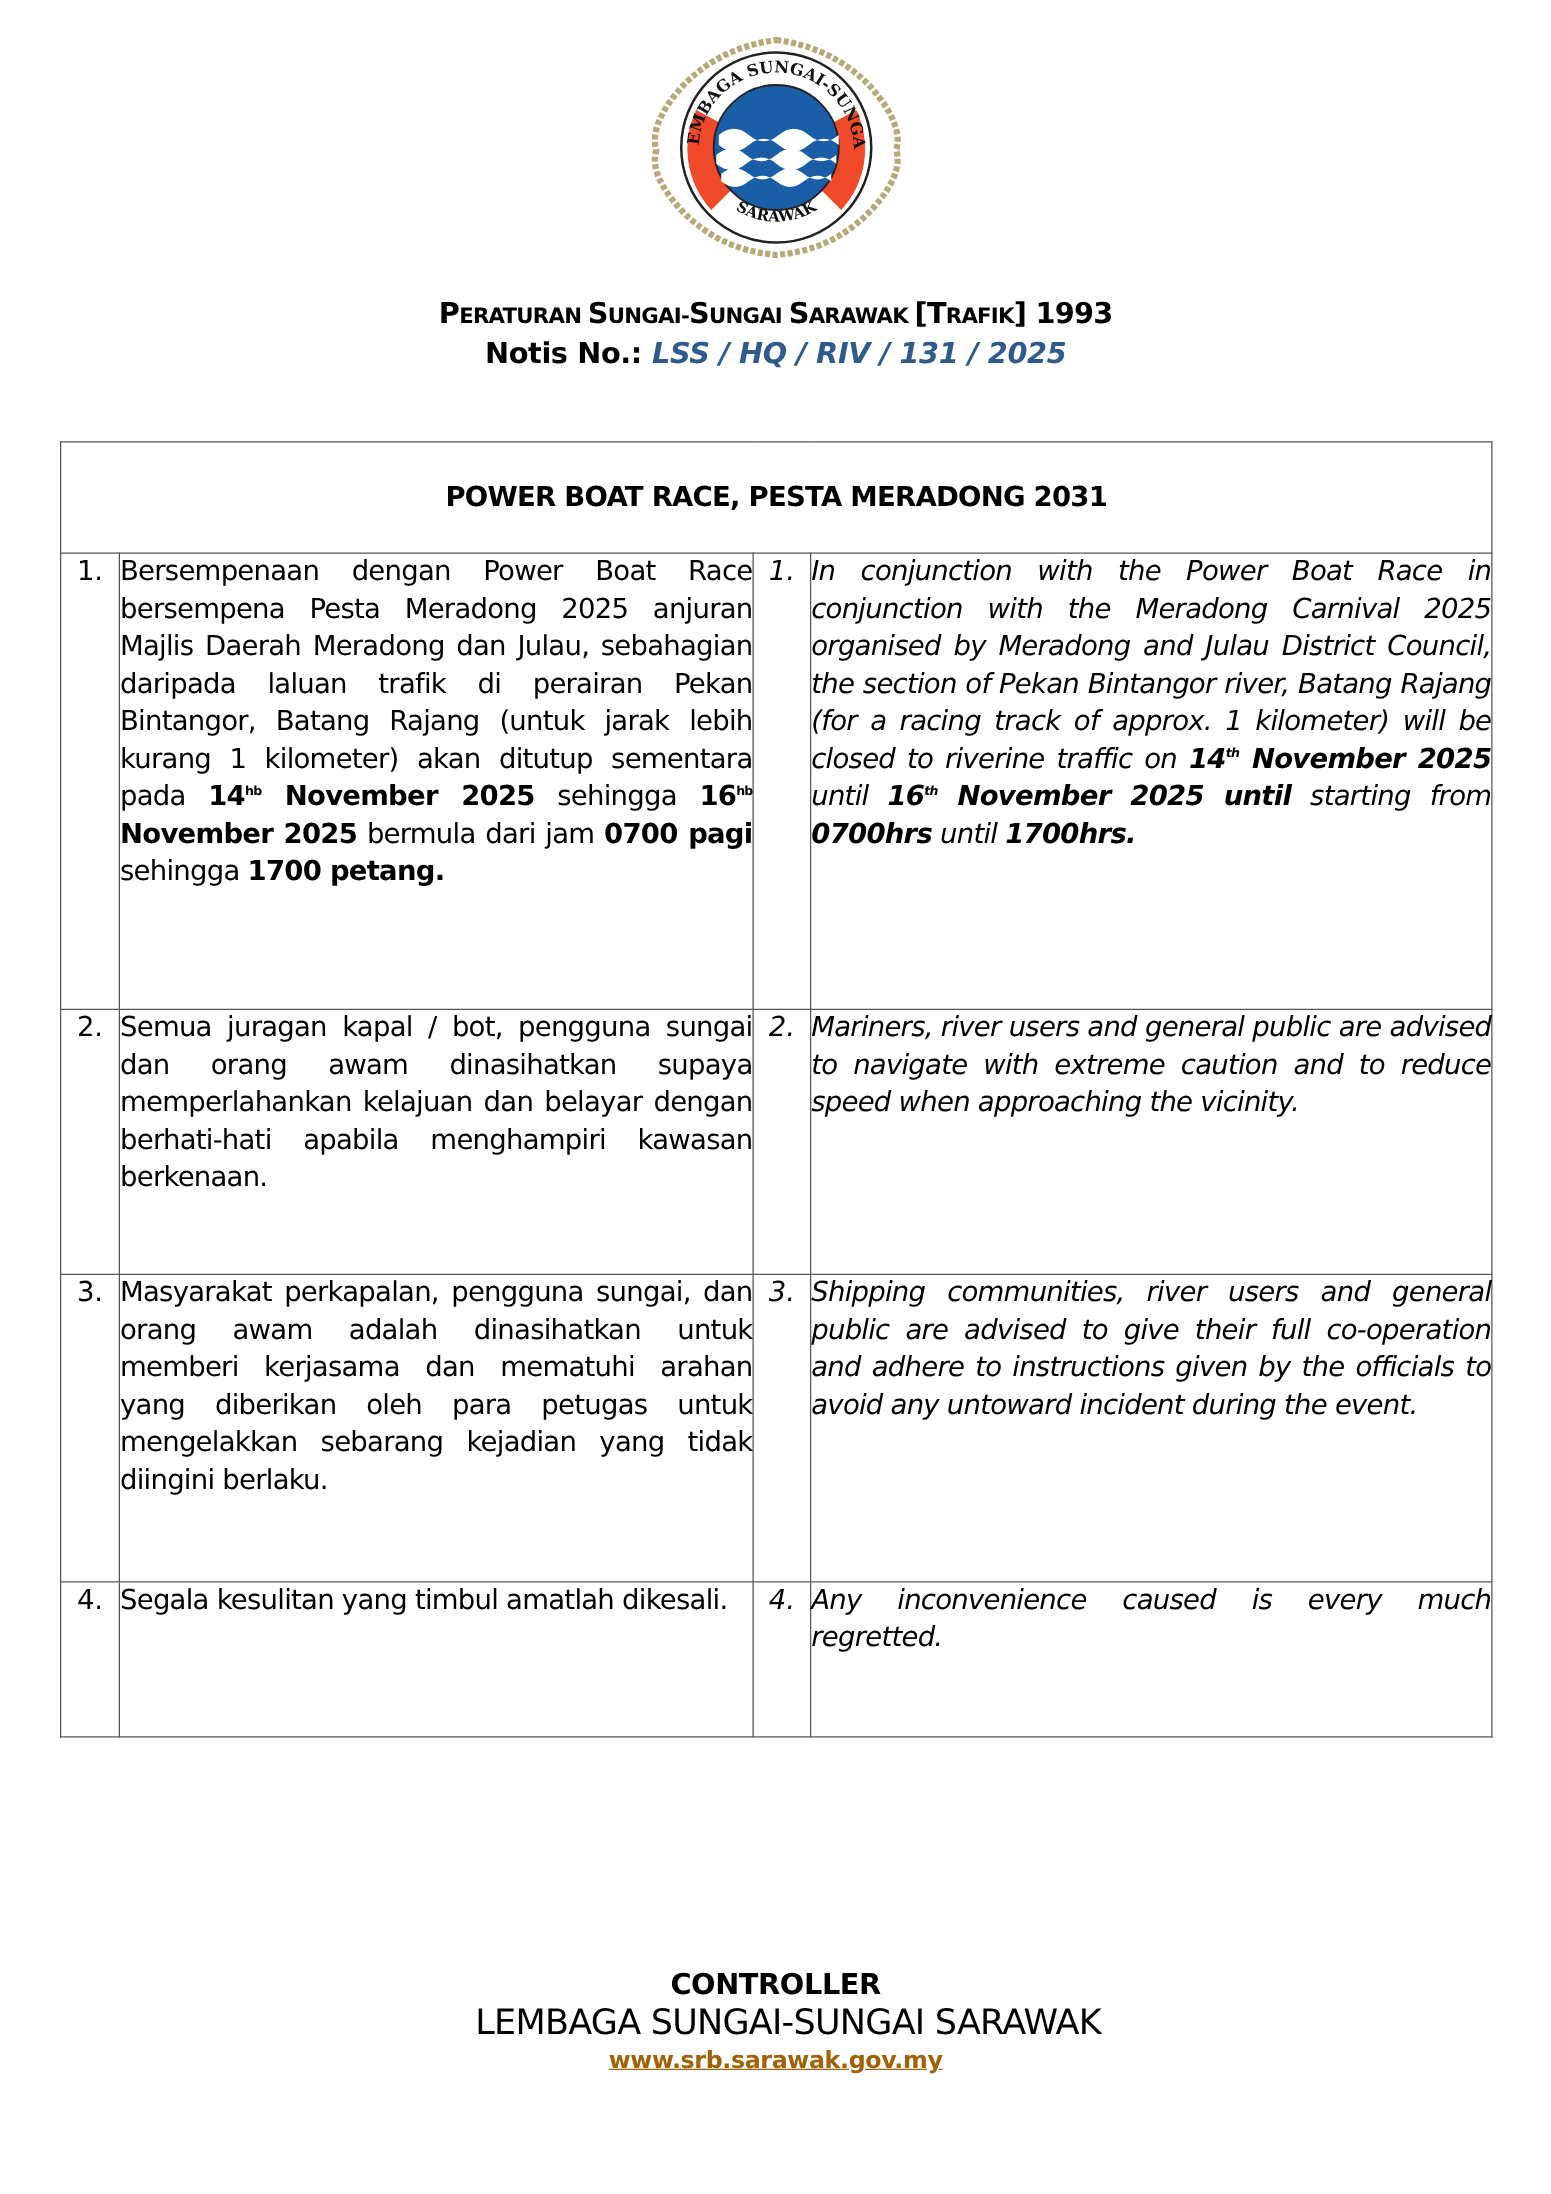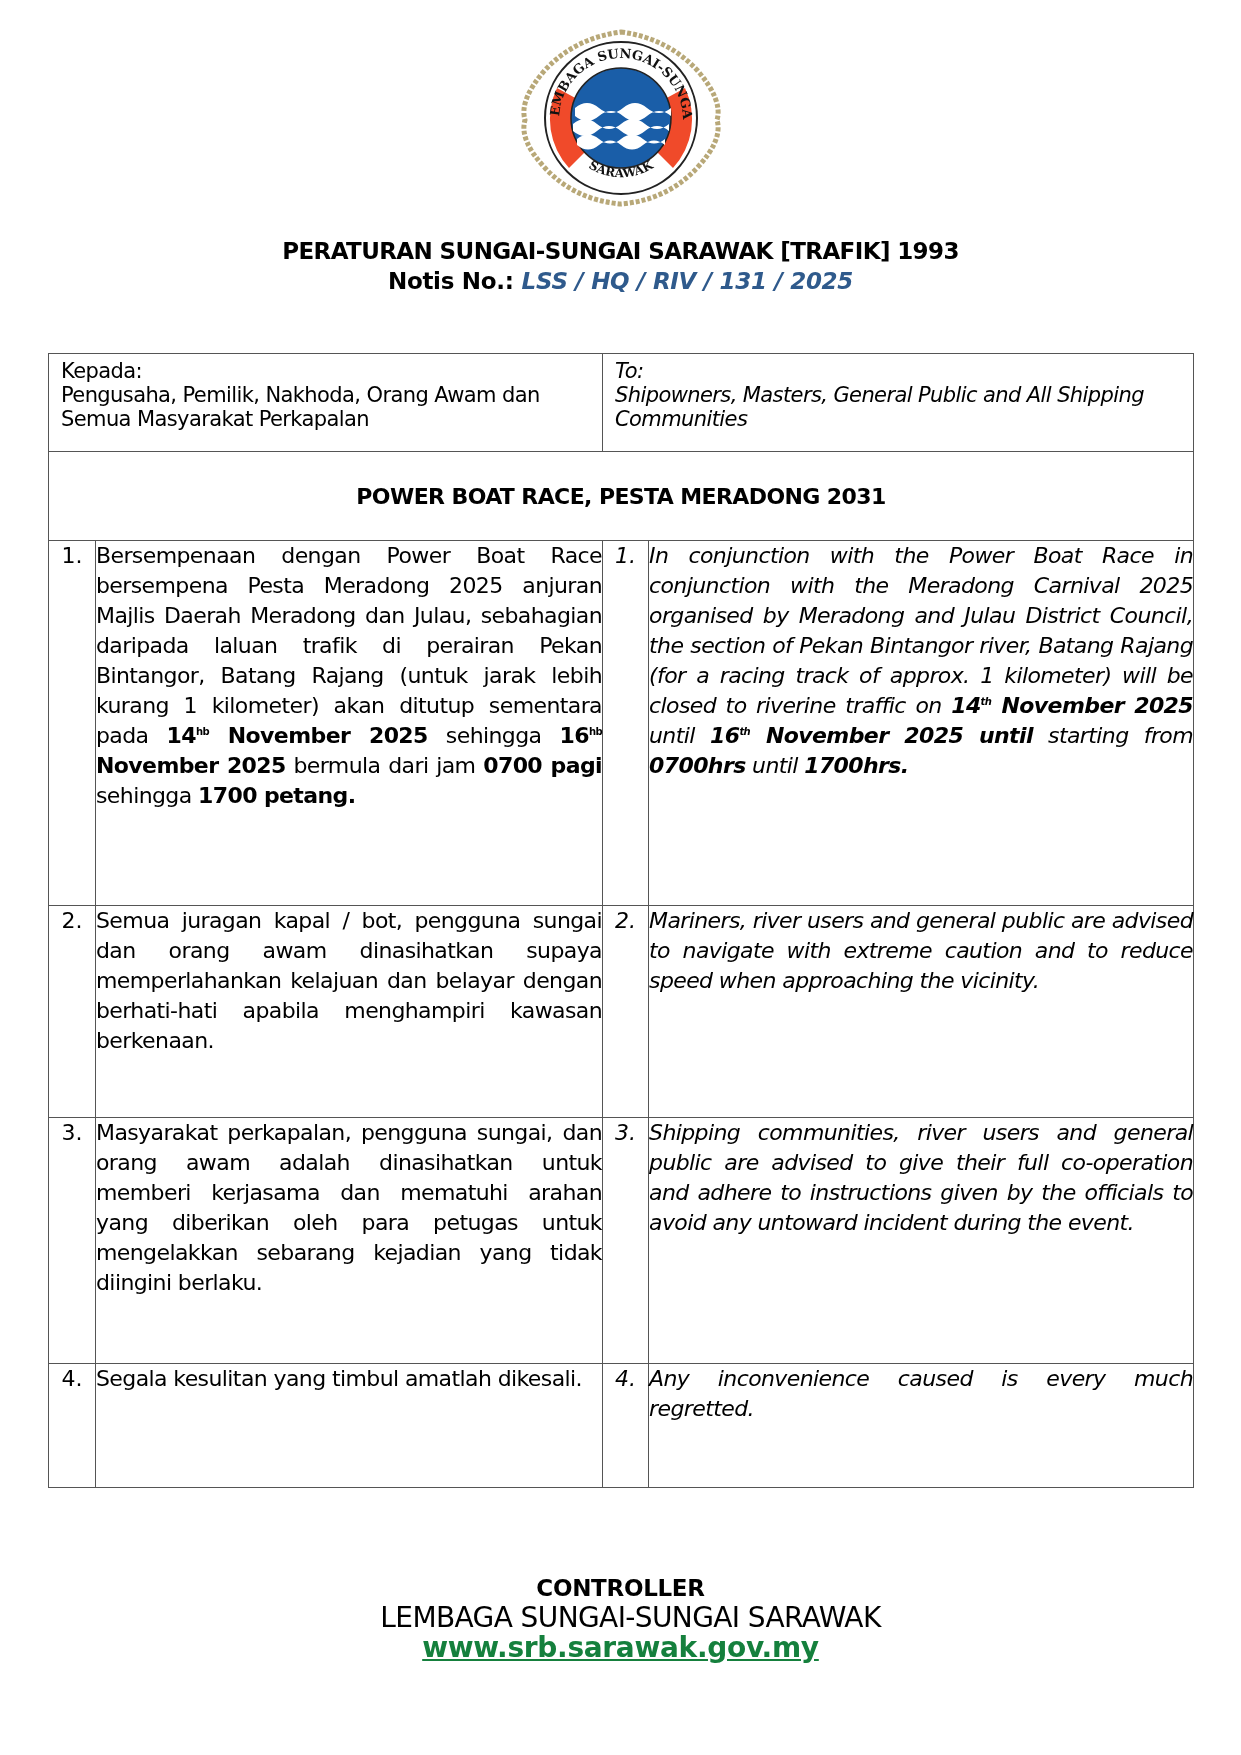--- a/index.html
+++ b/index.html
@@ -1,39 +1,39 @@
 <!DOCTYPE html>
 <html><head>
 <meta charset="utf-8">
 <style>
   html, body { margin:0; padding:0; background:#ffffff; }
   body { width:1241px; height:1755px; position:relative; font-family:"DejaVu Sans", sans-serif; color:#000; overflow:hidden; }
   .logo { position:absolute; left:517px; top:28px; width:208px; height:180px; }
   .header { position:absolute; left:0; top:236px; width:1241px; text-align:center; }
   .header .t1 { font-family:"DejaVu Sans", sans-serif; font-weight:bold; font-size:23px; line-height:30px; letter-spacing:-0.3px; }
   .header .t2 { font-weight:bold; font-size:23px; line-height:30px; letter-spacing:-0.6px; }
-  .header .t2 .sc { font-size:23px; }
+  .header .t2 .sc { font-size:17px; }
   .header .t3 { font-weight:bold; font-size:23px; line-height:30px; letter-spacing:-0.3px; }
   .header .notis-no { color:#2f5a8c; margin-left:8px;font-style:italic; }
 
   table.notice { position:absolute; left:48px; top:353px; width:1145px; border-collapse:collapse; table-layout:fixed; }
   table.notice td { border:1.5px solid #555; vertical-align:top; padding:0; }
   .addr { font-size:21px; line-height:24px; padding:5px 12px 20px 12px; letter-spacing:-0.6px; }
   .addr.en { font-style:italic; }
   .title-cell { height:88px; text-align:center; vertical-align:middle !important; font-weight:bold; font-size:22px; letter-spacing:-0.6px; }
   .num { font-size:22px; line-height:30px; text-align:center; padding-top:32px; }
   .num.en { font-style:italic; }
   .para { font-size:22px; line-height:30px; text-align:justify; padding:32px 10px 22px 11px; letter-spacing:-0.6px; }
   .para.en { font-style:italic; }
   .para b { font-weight:bold; }
   .para sup { font-size:10px; line-height:0; }
   .footer { position:absolute; left:0; top:1573px; width:1241px; text-align:center; }
   .footer .ctrl { font-weight:bold; font-size:23px; line-height:30px; letter-spacing:-0.3px; }
   .footer .org { font-size:28px; line-height:30px; letter-spacing:-0.6px;margin-left:20px; }
-  .footer .web { font-weight:bold; font-size:28px; line-height:30px; color:#15803d; text-decoration:underline; letter-spacing:-0.3px; }
+  .footer .web { font-weight:bold; font-size:19px; line-height:30px; color:#a16207; text-decoration:underline; letter-spacing:-0.3px; }
 </style>
 </head>
 <body>
 
 <div class="logo">
   <svg width="208" height="180" viewBox="0 0 208 180">
 
     <path d="M104 4 Q150 10 180 42 Q206 72 200 92 Q206 112 180 140 Q150 172 104 176 Q58 172 28 140 Q2 112 8 92 Q2 72 28 42 Q58 10 104 4 Z" fill="none" stroke="#b8a878" stroke-width="5" stroke-dasharray="4 2"></path>
 
     <circle cx="104" cy="90" r="76" fill="#ffffff" stroke="#222" stroke-width="2"></circle>
@@ -68,34 +68,20 @@
 </div>
 
 <table class="notice">
   <colgroup>
     <col style="width:47px">
     <col style="width:507px">
     <col style="width:46px">
     <col style="width:545px">
   </colgroup>
   <tbody>
-      <tr>
-    <td colspan="2">
-      <div class="addr">
-        <div>Kepada:</div>
-        <div>Pengusaha, Pemilik, Nakhoda, Orang Awam dan Semua Masyarakat Perkapalan</div>
-      </div>
-    </td>
-    <td colspan="2">
-      <div class="addr en">
-        <div>To:</div>
-        <div>Shipowners, Masters, General Public and All Shipping Communities</div>
-      </div>
-    </td>
-  </tr>
   <tr>
     <td colspan="4" class="title-cell">POWER BOAT RACE, PESTA MERADONG 2031</td>
   </tr>
 
   <tr style="height:365px">
     <td class="num">1.</td>
     <td class="para"><span>Bersempenaan dengan Power Boat Race bersempena Pesta Meradong 2025 anjuran Majlis Daerah Meradong dan Julau, sebahagian daripada laluan trafik di perairan Pekan Bintangor, Batang Rajang (untuk jarak lebih kurang 1 kilometer) akan ditutup sementara pada </span><b><span>14</span><sup>hb</sup><span> November 2025</span></b><span> sehingga </span><b><span>16</span><sup>hb</sup><span> November 2025</span></b><span> bermula dari jam </span><b>0700 pagi</b><span> sehingga </span><b>1700 petang.</b></td>
     <td class="num en">1.</td>
     <td class="para en"><span>In conjunction with the Power Boat Race in conjunction with the Meradong Carnival 2025 organised by Meradong and Julau District Council, the section of Pekan Bintangor river, Batang Rajang (for a racing track of approx. 1 kilometer) will be closed to riverine traffic on </span><b><span>14</span><sup>th</sup><span> November 2025</span></b><span> until </span><b><span>16</span><sup>th</sup><span> November 2025 until</span></b><span> starting from </span><b>0700hrs</b><span> until </span><b>1700hrs.</b></td>
   </tr>

